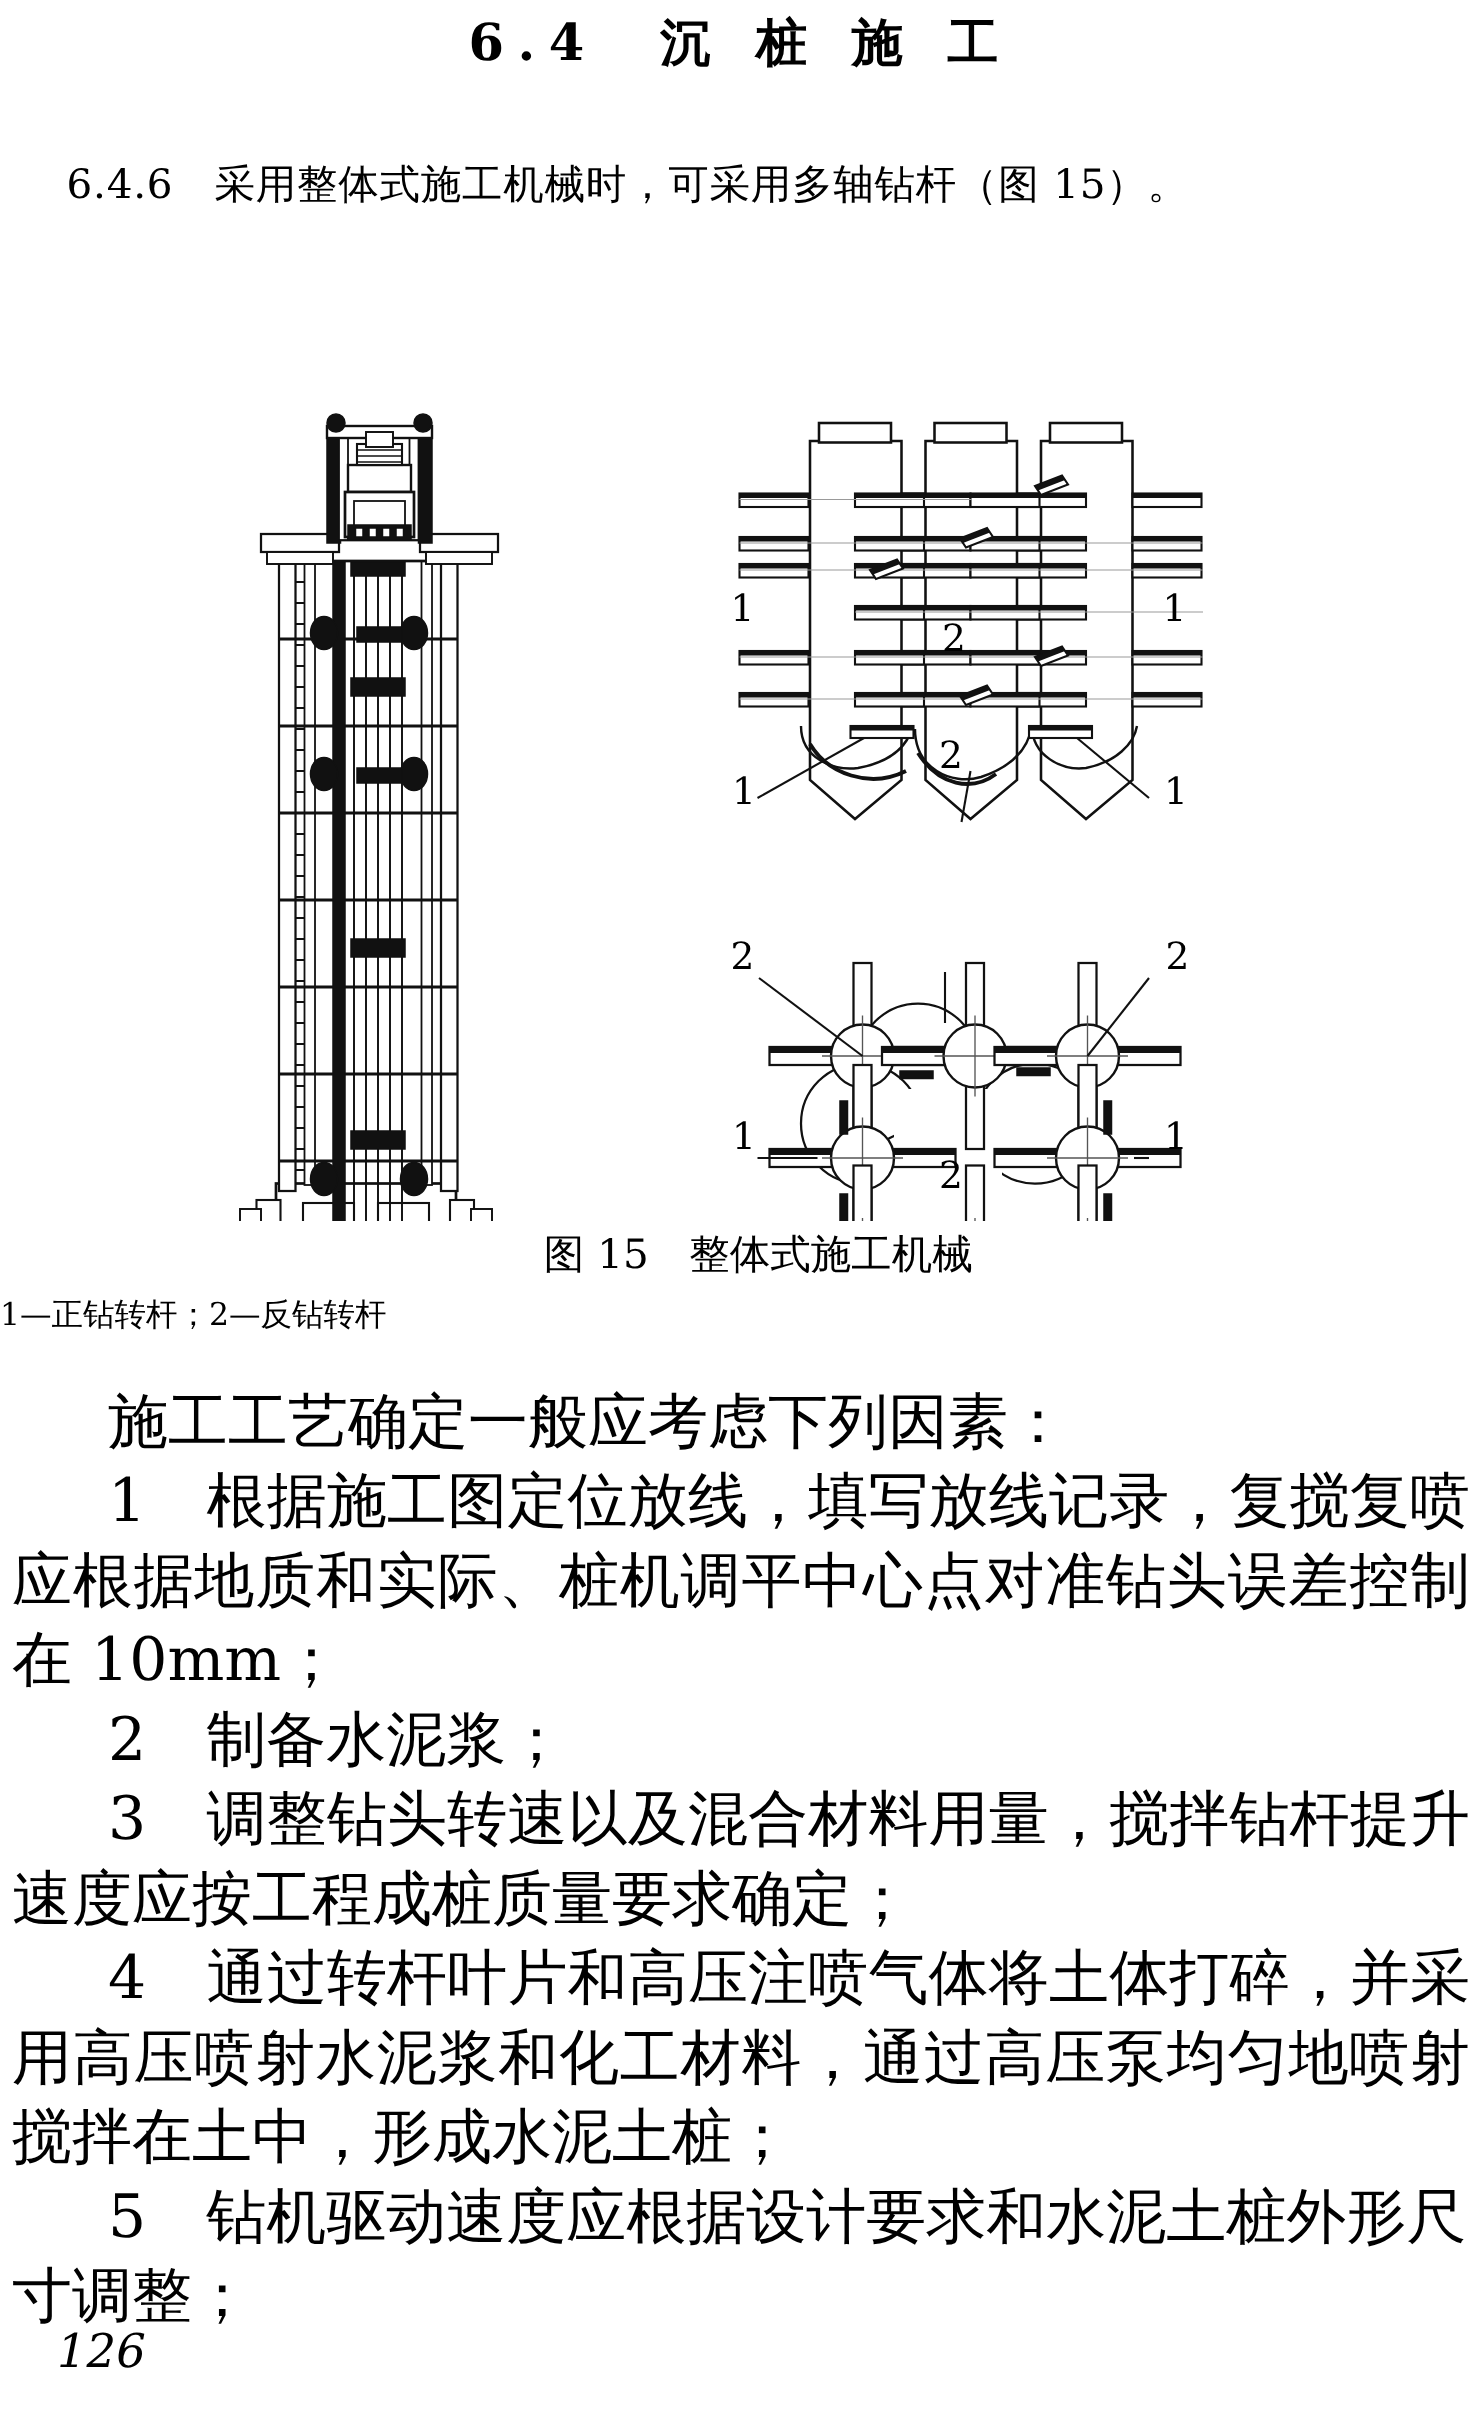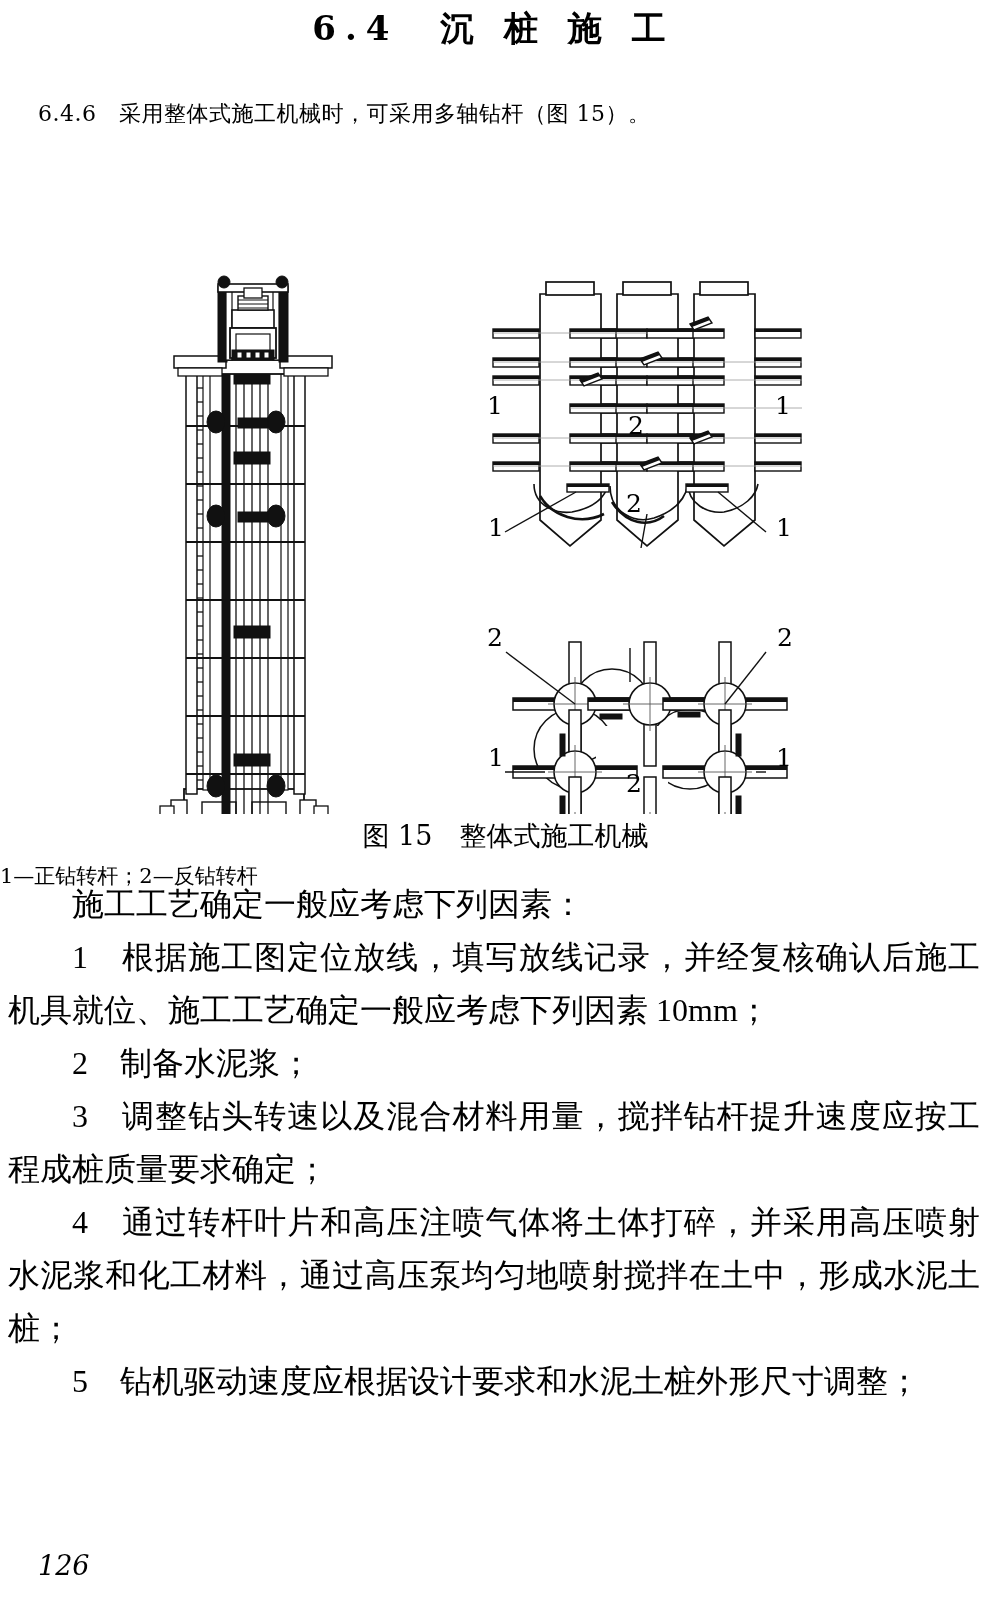--- a/index.html
+++ b/index.html
@@ -36,21 +36,21 @@
     font-family: "DejaVu Serif", "Liberation Serif", serif;
     white-space: pre;
   }
 
   
   .clause-line {
     position: absolute;
     top: 74px;
     left: 8px;
     width: 975px;
-    font-size: 22px;
+    font-size: 27px;
     letter-spacing: 0.5px;
     white-space: pre;
   }
 
   
   .figure {
     position: absolute;
     top: 134px;
     left: 0;
     width: 987px;
@@ -75,42 +75,41 @@
     left: 0;
     width: 987px;
     text-align: left;
     font-size: 21px;
     white-space: pre;
   }
 
   
   .body-text {
     position: absolute;
-    top: 878px;
+    top: 922px;
     left: 8px;
     width: 972px;
-    font-size: 32px;
+    font-size: 40px;
     line-height: 53px;
-    font-family: Liberation Serif, serif;
   }
   .body-text p {
     margin: 0;
     text-align: justify;
     text-justify: inter-character;
     white-space: normal;
   }
   .body-text p.indent  { text-indent: 64px; }
   .body-text p.nojust  { text-align: left; }
 
   
   .page-number {
     position: absolute;
     left: 38px;
     top: 1550px;
-    font-size: 27px;
+    font-size: 31px;
     font-style: italic;
     font-family: "DejaVu Serif", "Liberation Serif", serif;
   }
 </style>
 </head>
 <body>
 
 <div class="page">
 
   <div class="section-title">6.4  沉 桩 施 工</div>
@@ -492,21 +491,21 @@
       </g>
     </svg>
   </div>
 
   <div class="fig-caption">图 15　整体式施工机械</div>
   <div class="fig-legend">1—正钻转杆；2—反钻转杆</div>
 
   <div class="body-text">
     <p class="indent nojust">施工工艺确定一般应考虑下列因素：</p>
 
-    <p class="indent"><span>1</span><span>　</span><span>根据施工图定位放线，填写放线记录，并经复核确认后施工机具就位、施工工艺确定一般应考虑下列因素 10mm；</span></p>
+    <p class="indent"><span>1</span><span>　</span><span>根据施工图定位放线，填写放线记录，复搅复喷应根据地质和实际、桩机调平中心点对准钻头误差控制在 10mm；</span></p>
 
     <p class="indent nojust"><span>2</span><span>　</span><span>制备水泥浆；</span></p>
 
     <p class="indent"><span>3</span><span>　</span><span>调整钻头转速以及混合材料用量，搅拌钻杆提升速度应按工程成桩质量要求确定；</span></p>
 
     <p class="indent"><span>4</span><span>　</span><span>通过转杆叶片和高压注喷气体将土体打碎，并采用高压喷射水泥浆和化工材料，通过高压泵均匀地喷射搅拌在土中，形成水泥土桩；</span></p>
 
     <p class="indent nojust"><span>5</span><span>　</span><span>钻机驱动速度应根据设计要求和水泥土桩外形尺寸调整；</span></p>
 
   </div>

